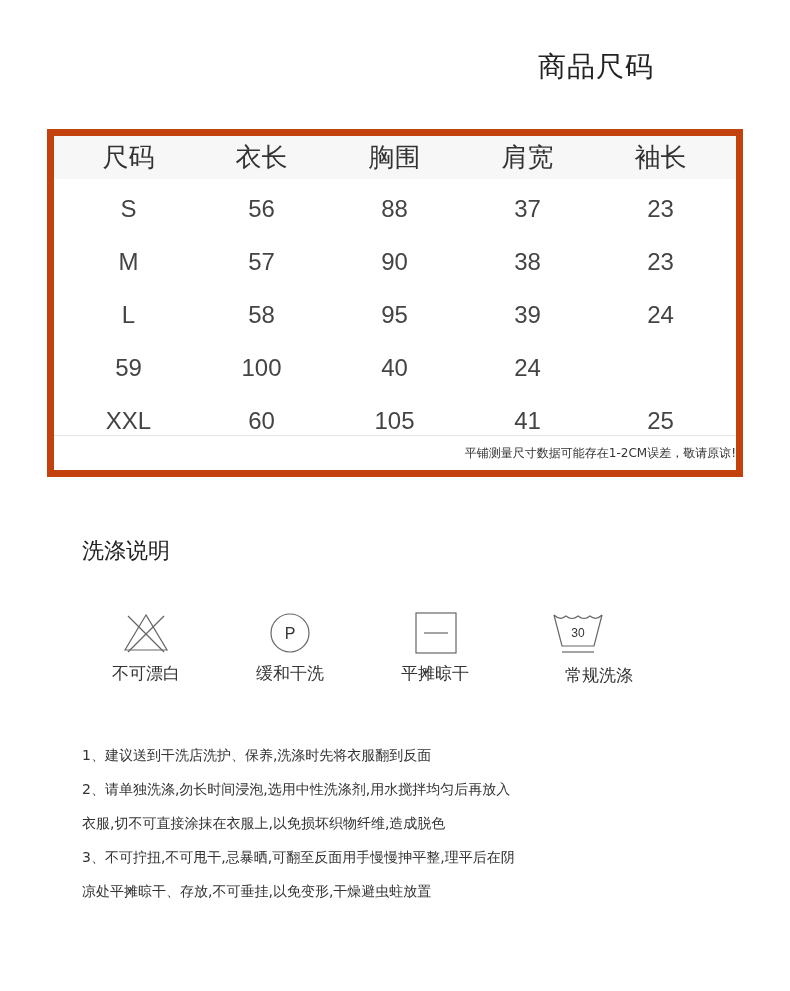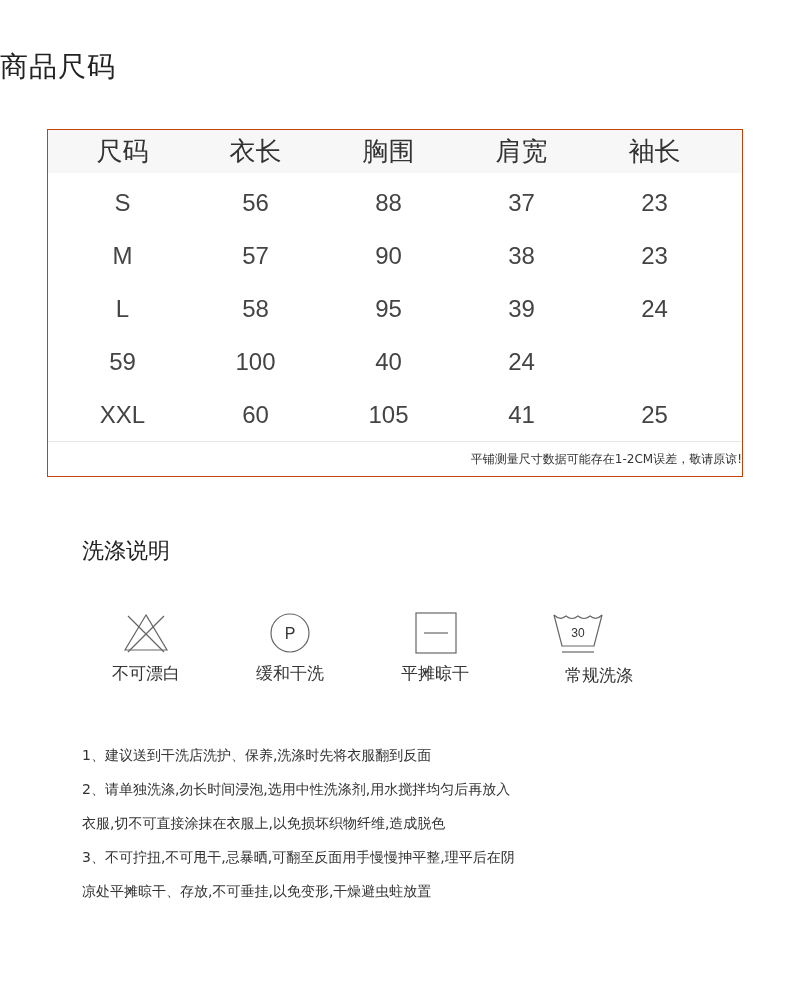--- a/index.html
+++ b/index.html
@@ -2,26 +2,26 @@
 <html><head>
   <meta charset="utf-8">
   <style>
     html, body { margin: 0; padding: 0; }
     body {
       width: 790px; height: 991px; background: #ffffff; position: relative;
       font-family: "DejaVu Sans", "Liberation Sans", sans-serif; color: #333;
       overflow: hidden;
     }
     .title {
-      position: absolute; top: 48px; left: 0; width: 654px; text-align: left;
+      position: absolute; top: 48px; left: 0; width: 654px; text-align: right;
       font-size: 28px; color: #222; letter-spacing: 1px;
     }
     .size-table {
       position: absolute; left: 47px; top: 129px; width: 696px; height: 348px;
-      border: 1px solid #c2410c; box-sizing: border-box;
+      border: 7px solid #c2410c; box-sizing: border-box;
     }
     .thead {
       height: 43px; background: #f7f7f7; display: flex;
     }
     .row { display: flex; height: 53px; }
     .cell {
       width: 133px; text-align: center; display: flex; align-items: center; justify-content: center;
     }
     .cell:first-child { margin-left: 8px; }
     .thead .cell { font-size: 26px; color: #333; }

